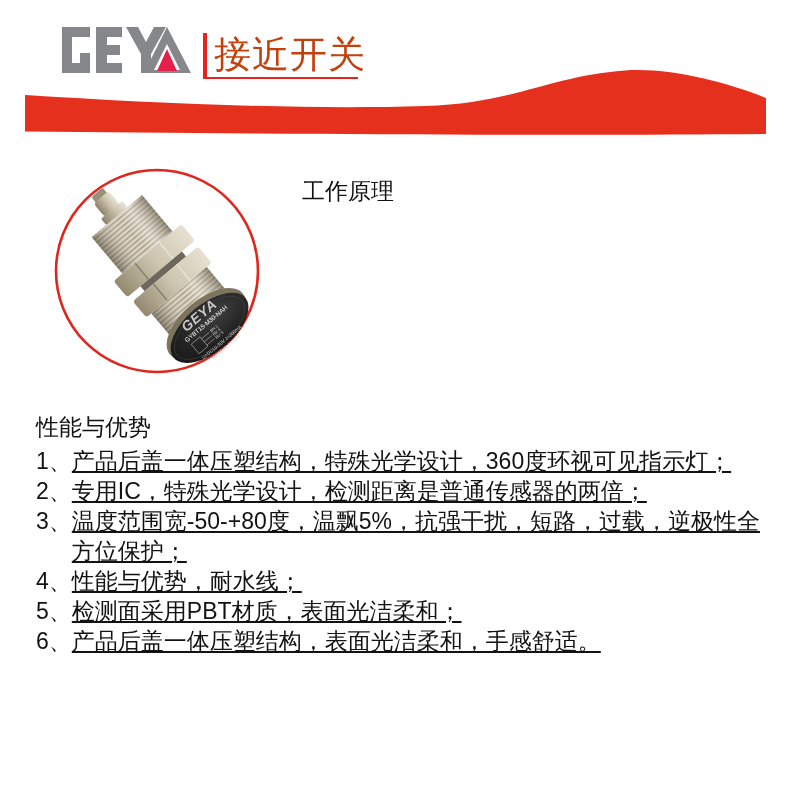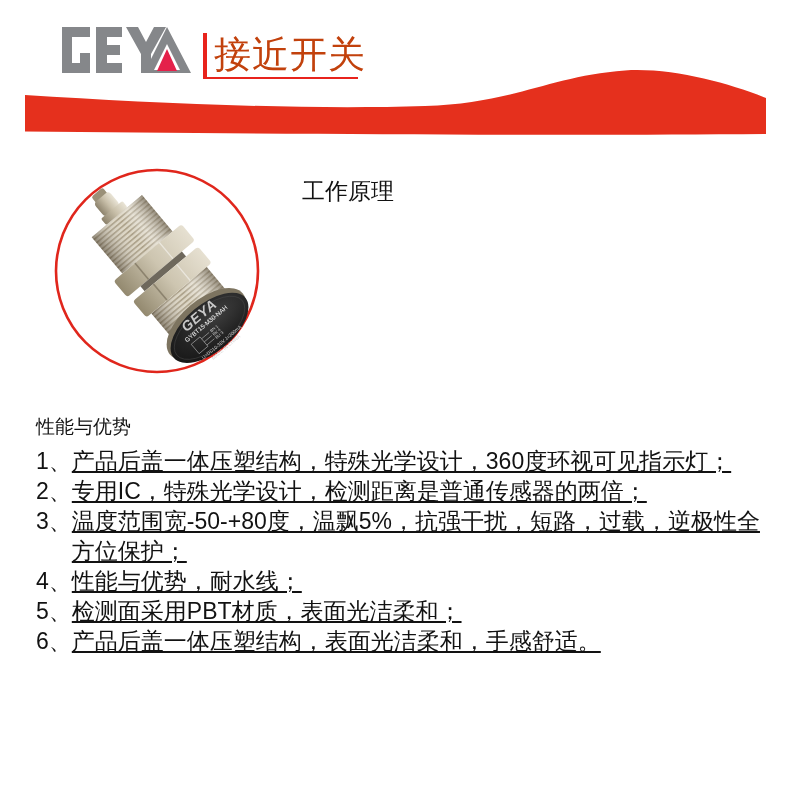--- a/index.html
+++ b/index.html
@@ -20,21 +20,21 @@
   .product-figure { position:absolute; left:36px; top:150px; width:244px; height:244px; }
 
   
   .principle { position:absolute; left:302px; top:152px; width:470px;margin-top:24px; }
   .principle h2 { font-size:23px; font-weight:500; line-height:30px; margin-bottom:2px; }
   .principle p  { font-size:23px; font-weight:400; line-height:29px; text-align:justify;
                   text-justify:inter-ideograph; }
 
   
   .features { position:absolute; left:36px; top:411px; width:732px; }
-  .features h2 { font-size:19px; font-weight:500; line-height:32px; margin-bottom:3px; }
+  .features h2 { font-size:23px; font-weight:500; line-height:32px; margin-bottom:3px; }
   .feature-item { display:flex; font-size:23px; line-height:30px; }
   .feature-item .num { flex:0 0 35px; }
   .feature-item .txt { flex:1;text-decoration:underline; }
 </style>
 </head>
 <body>
 
 <div class="logo-wrap" aria-label="GEYA">
   <svg width="131" height="46" viewBox="0 0 131 46">
     <g fill="#85878a">

